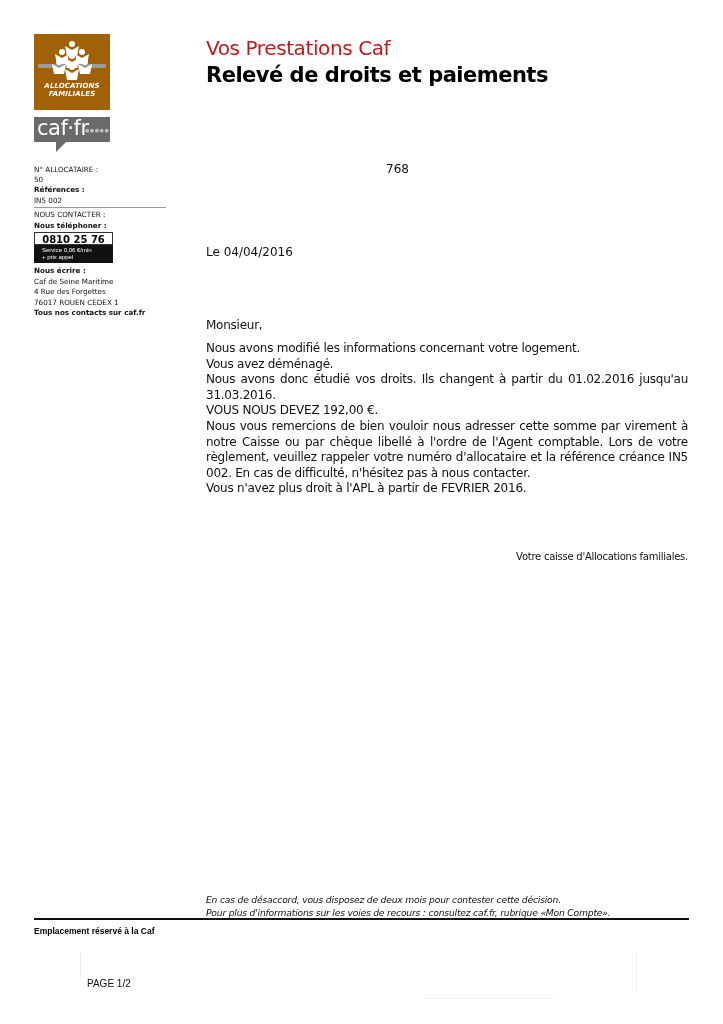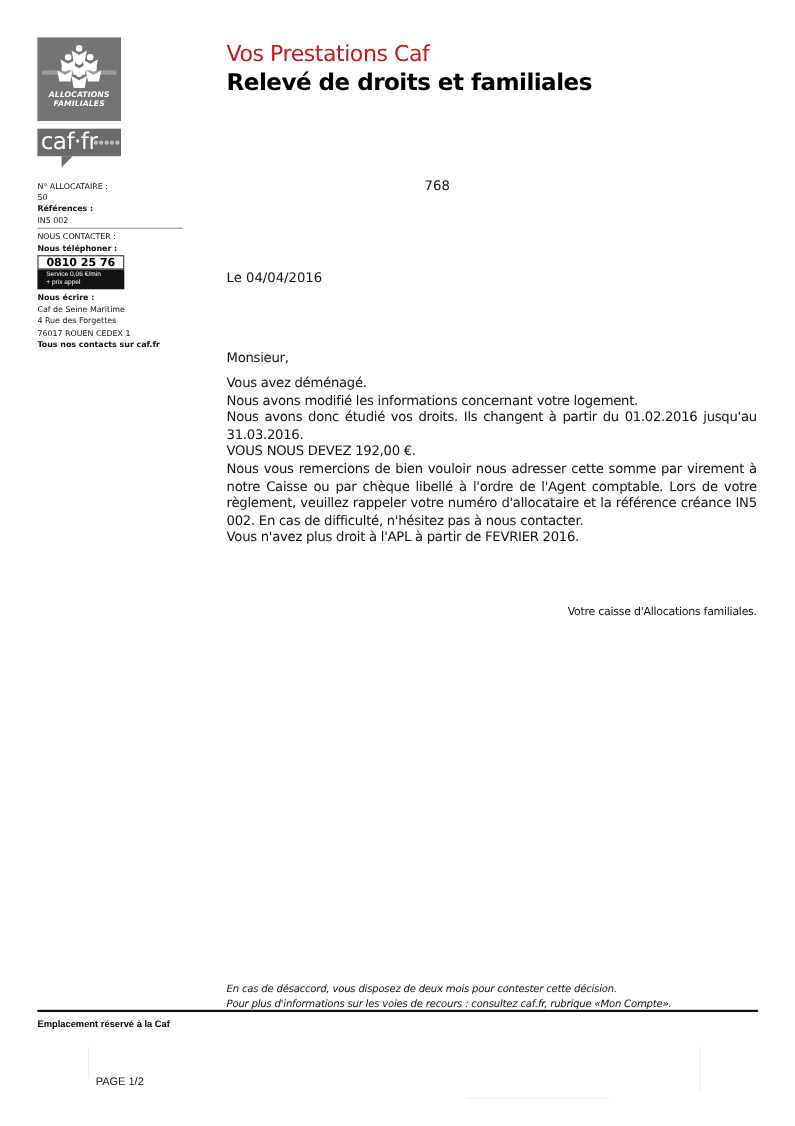--- a/index.html
+++ b/index.html
@@ -13,21 +13,21 @@
       position: relative;
       overflow: hidden;
       font-family: "DejaVu Sans", sans-serif;
       color: #111111;
     }
     .abs { position: absolute; }
 
     
     .logo-block {
       left: 34px; top: 34px; width: 76px; height: 76px;
-      background: #737373;
+      background: #a16207;
     }
     .logo-people {
       left: 0; top: 4px; width: 76px; height: 44px;
     }
     .logo-text {
       left: 0; top: 48px; width: 76px; text-align: center;
       color: #ffffff; font-style: italic; font-weight: bold;
       font-size: 7px; line-height: 8px; letter-spacing: 0.1px;
     }
     .cafr-block {
@@ -179,29 +179,29 @@
   <div>Service 0,06 €/min</div>
   <div>+ prix appel</div>
 </div>
 <div class="abs sidebar-text sb-bold" style="left:34px; top:266px;">Nous écrire :</div>
 <div class="abs sidebar-text" style="left:34px; top:277px;">Caf de Seine Maritime</div>
 <div class="abs sidebar-text" style="left:34px; top:287px;">4 Rue des Forgettes</div>
 <div class="abs sidebar-text" style="left:34px; top:298px;">76017 ROUEN CEDEX 1</div>
 <div class="abs sidebar-text sb-bold" style="left:34px; top:308px;">Tous nos contacts sur caf.fr</div>
 
 <div class="abs title-1">Vos Prestations Caf</div>
-<div class="abs title-2">Relevé de droits et familiales</div>
+<div class="abs title-2">Relevé de droits et paiements</div>
 
 <div class="abs ref-number">768</div>
 <div class="abs date-line">Le 04/04/2016</div>
 
 <div class="abs letter salutation">Monsieur,</div>
 <div class="abs letter letter-body">
+  <p>Nous avons modifié les informations concernant votre logement.</p>
   <p>Vous avez déménagé.</p>
-  <p>Nous avons modifié les informations concernant votre logement.</p>
   <p>Nous avons donc étudié vos droits. Ils changent à partir du 01.02.2016 jusqu'au 31.03.2016.</p>
   <p>VOUS NOUS DEVEZ 192,00 €.</p>
   <p>Nous vous remercions de bien vouloir nous adresser cette somme par virement à notre Caisse ou par chèque libellé à l'ordre de l'Agent comptable. Lors de votre règlement, veuillez rappeler votre numéro d'allocataire et la référence créance IN5 002. En cas de difficulté, n'hésitez pas à nous contacter.</p>
   <p>Vous n'avez plus droit à l'APL à partir de FEVRIER 2016.</p>
 </div>
 <div class="abs signature">Votre caisse d'Allocations familiales.</div>
 
 <div class="abs legal">
   <div>En cas de désaccord, vous disposez de deux mois pour contester cette décision.</div>
   <div>Pour plus d'informations sur les voies de recours : consultez caf.fr, rubrique «Mon Compte».</div>

